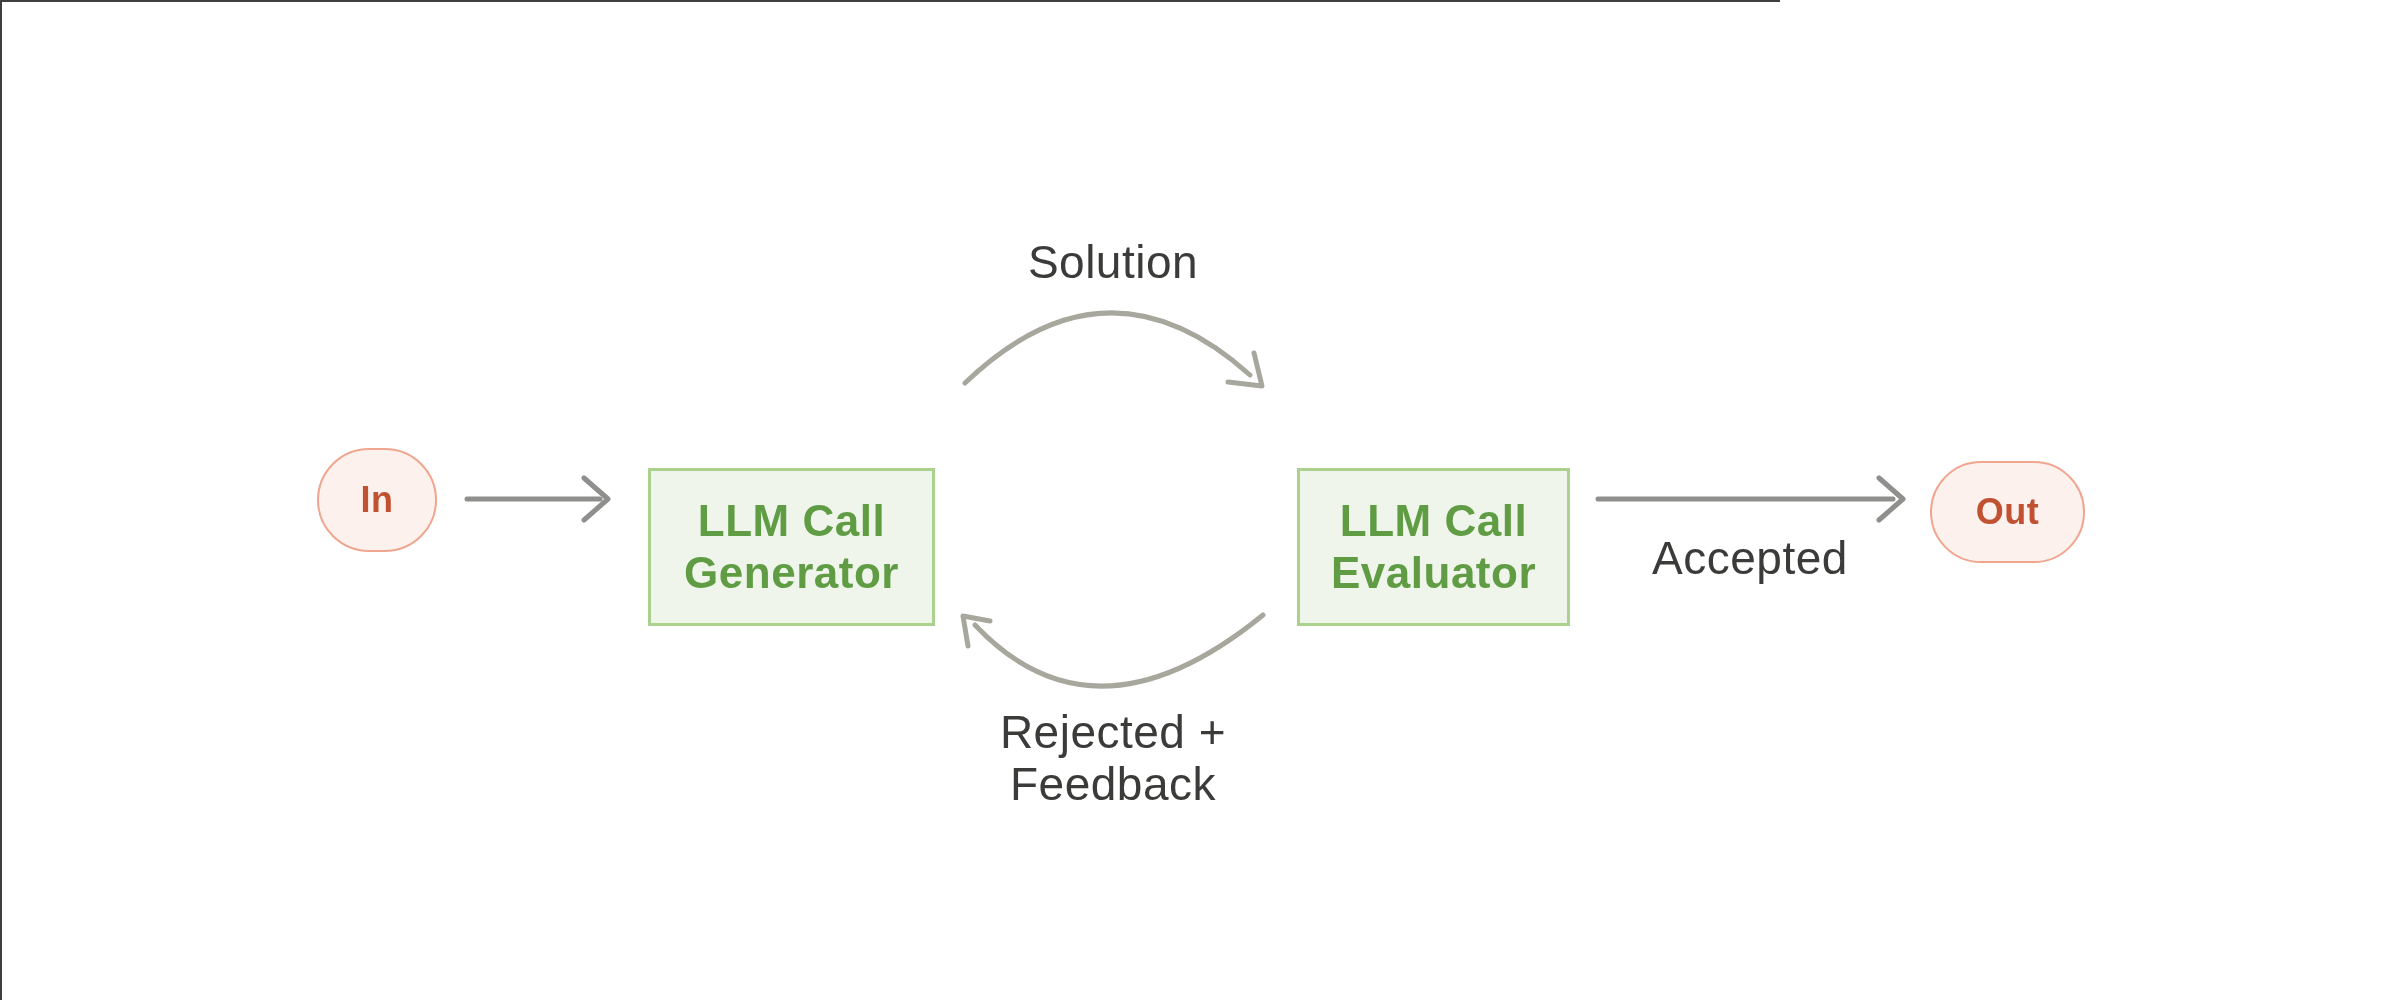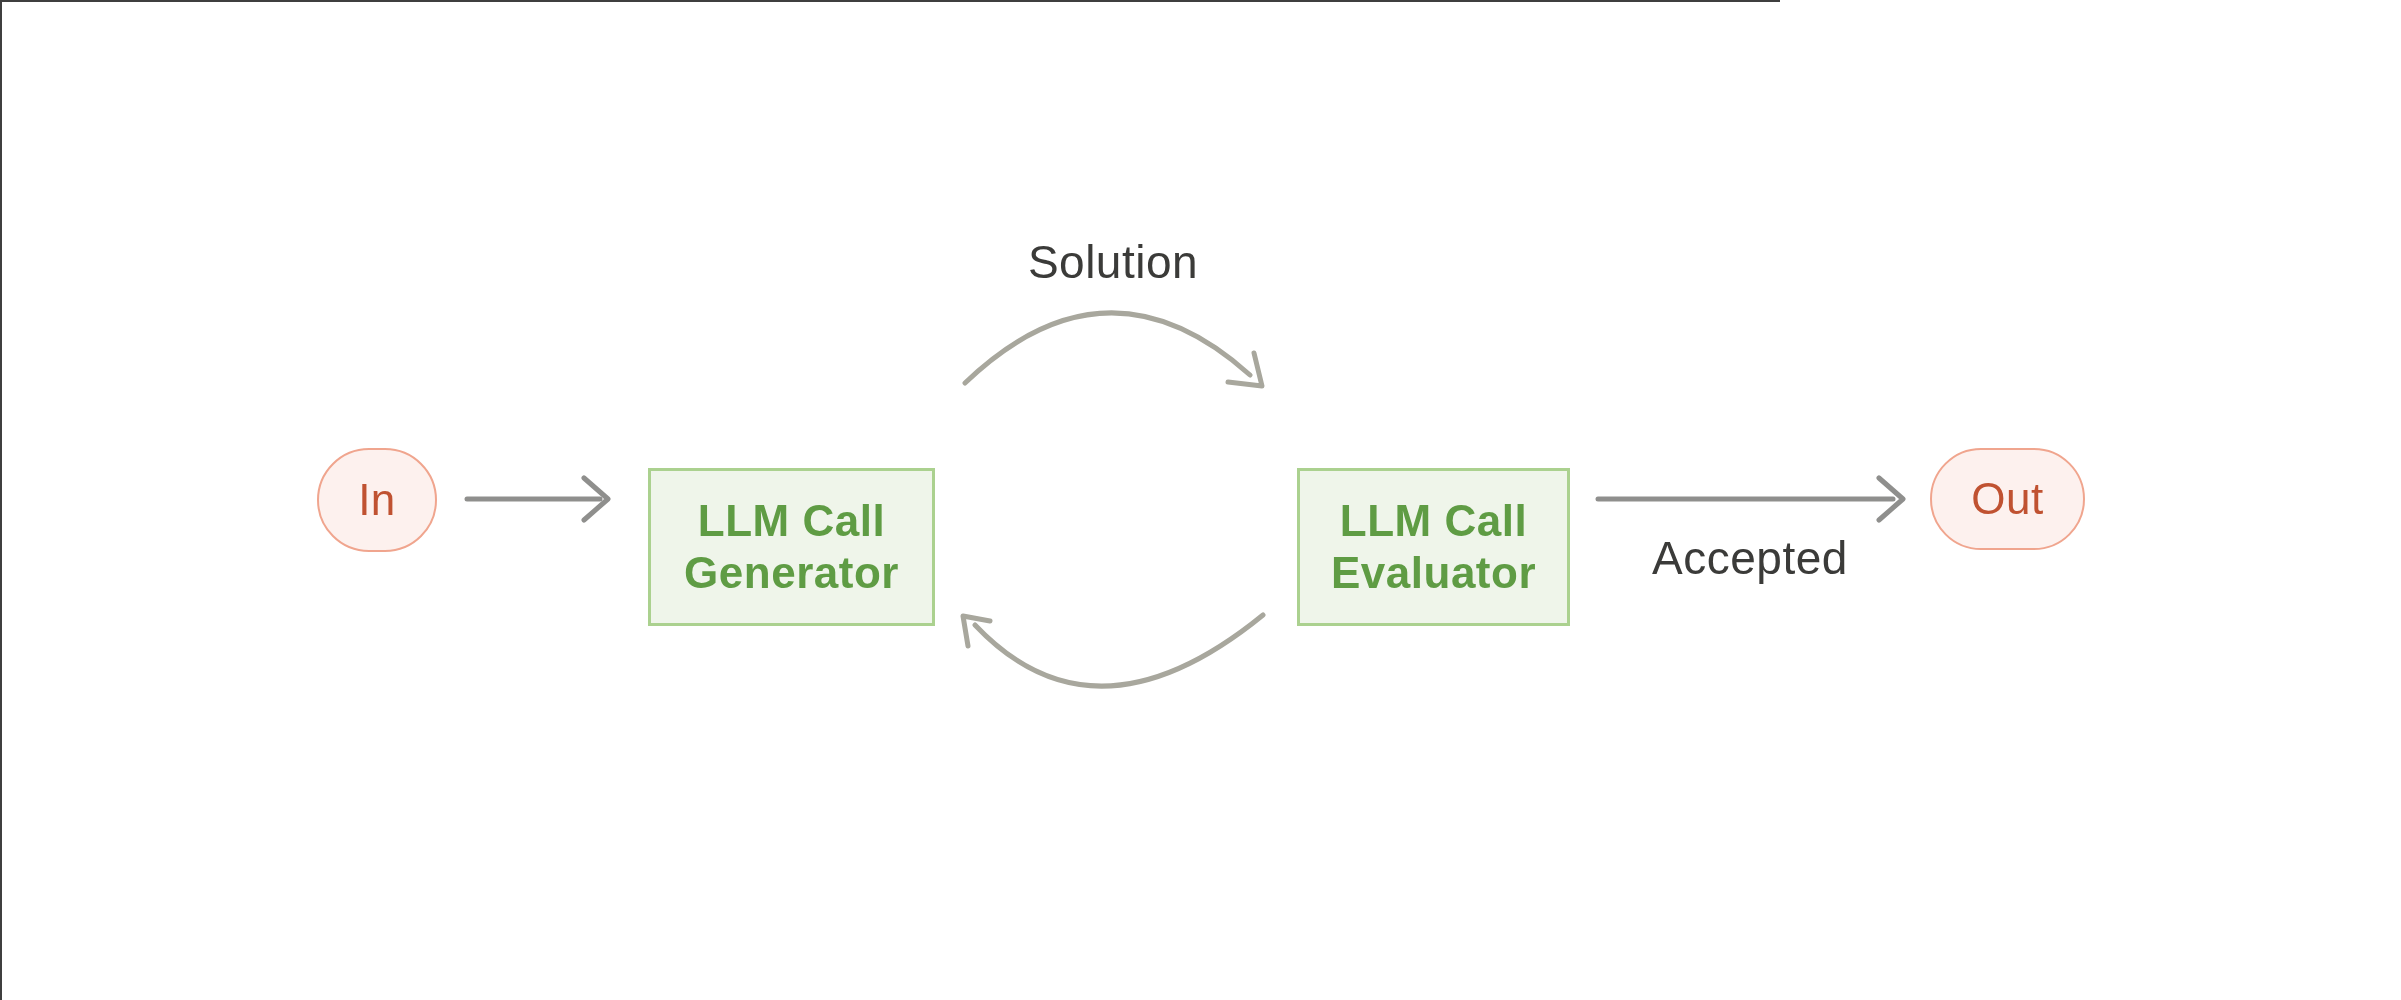--- a/index.html
+++ b/index.html
@@ -38,27 +38,27 @@
     border: 3px solid var(--node-green-border, #abd18f);
     color: var(--node-green-text, #5f9c44);
     font-size: 44px; font-weight: 700; line-height: 52px;
     letter-spacing: 0.5px;
     margin-top: 48px;
   }
   .node-terminal {
     background: var(--terminal-fill, #fdf1ee);
     border: 2.5px solid var(--terminal-border, #f0a58e);
     color: var(--terminal-text, #c05231);
-    font-size: 44px; font-weight: 400;
+    font-size: 36px; font-weight: 700;
     letter-spacing: 0.5px;
   }
   #node-in        { left: 317px;  top: 448px; width: 120px; height: 104px; border-radius: 52px; }
   #node-generator { left: 648px;  top: 420px; width: 287px; height: 158px; }
   #node-evaluator { left: 1297px; top: 420px; width: 273px; height: 158px; }
-  #node-out       { left: 1930px; top: 448px; width: 155px; height: 102px; border-radius: 51px; }
+  #node-out       { left: 1930px; top: 461px; width: 155px; height: 102px; border-radius: 51px; }
   .edge-label {
     position: absolute;
     color: var(--edge-label-text, #3b3b39);
     font-size: 46px; font-weight: 400;
     text-align: center; letter-spacing: 0.5px;
     line-height: 52px;
   }
   #label-solution { left: 913px;  top: 236px; width: 400px; }
   #label-accepted { left: 1550px; top: 532px; width: 400px; }
   #label-rejected { left: 863px;  top: 706px; width: 500px; }
@@ -102,14 +102,16 @@
   </div>
 
   <div id="node-out" class="node node-terminal">
     <span>Out</span>
   </div>
 
   <div id="label-solution" class="edge-label">Solution</div>
 
   <div id="label-accepted" class="edge-label">Accepted</div>
 
+  <div id="label-rejected" class="edge-label multiline">Rejected +
+Feedback</div>
 
 </div>
 
 </body></html>

